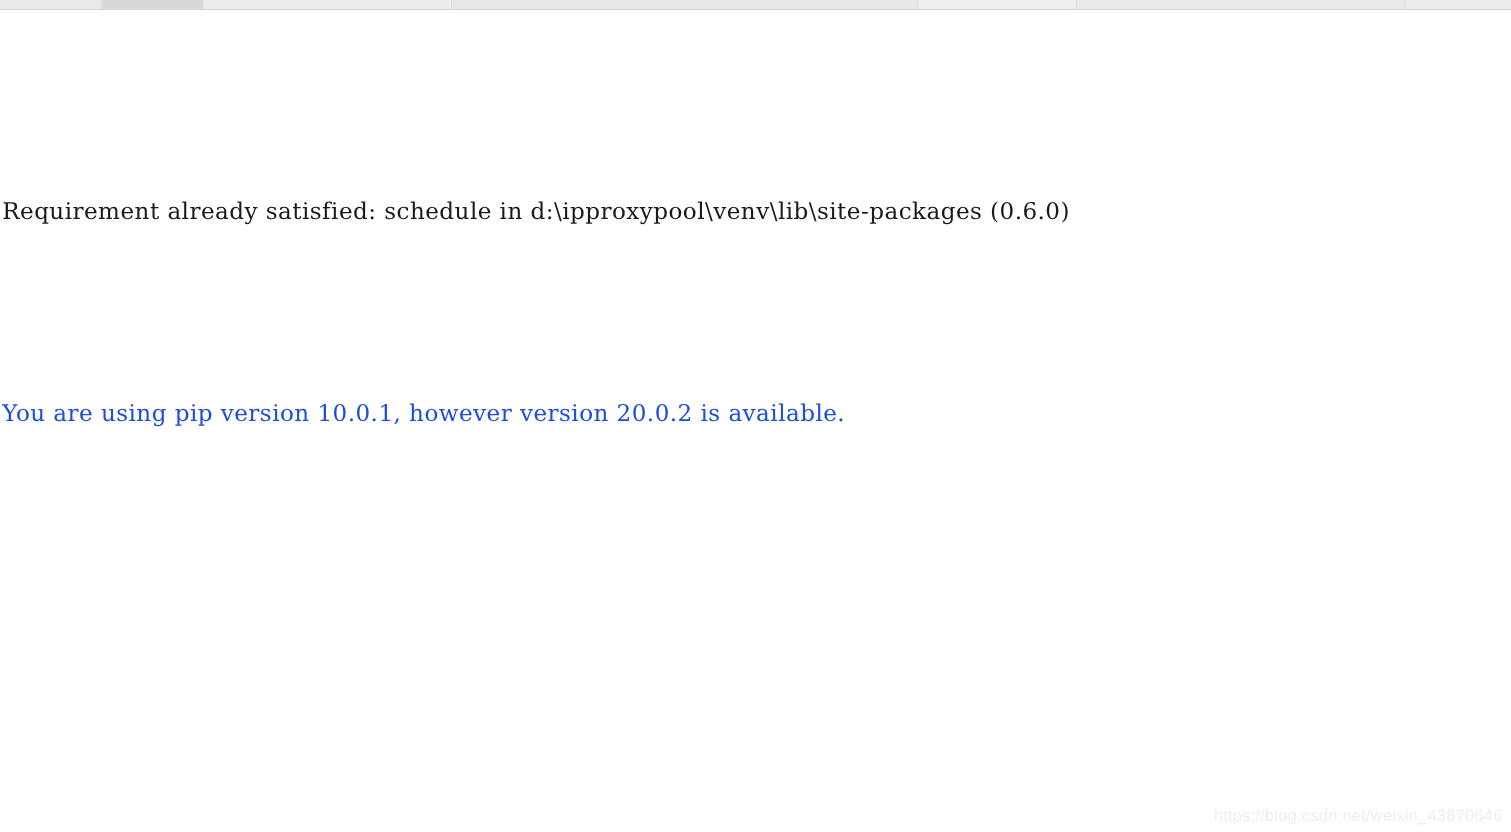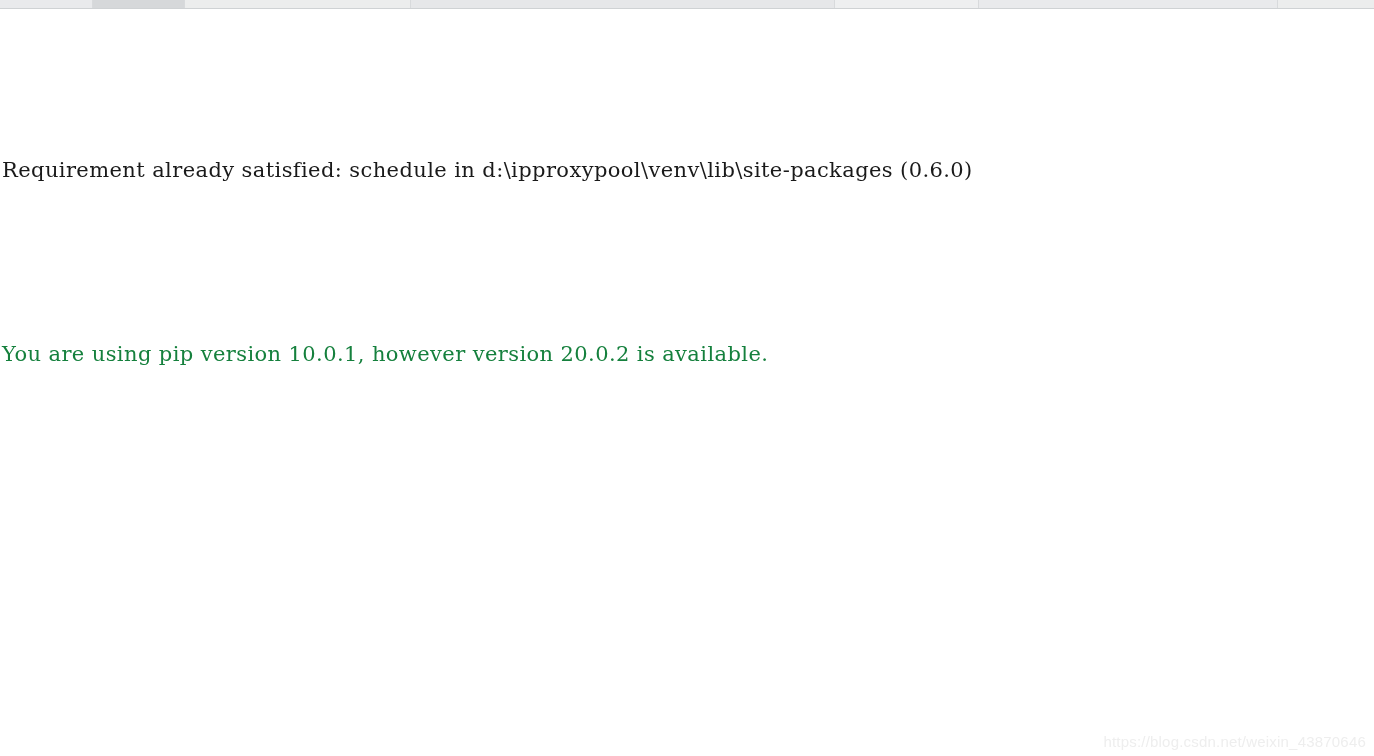--- a/index.html
+++ b/index.html
@@ -41,38 +41,38 @@
   #top-strip .seg.s6 { width: 299px; background: #e9eaec; }
   #top-strip .seg.s7 { flex: 1 1 auto; background: #eceded; border-right: none; }
 
   
   #console {
     position: absolute;
     top: 9px;
     left: 0;
     width: 1185px;
     height: 747px;
-    padding: 0 0 0 0;
+    padding: 22px 0 0 0;
     box-sizing: border-box;
     font-family: "DejaVu Serif", "Liberation Serif", serif;
     font-size: 21px;
     line-height: 46px;
     color: #1a1a1a;
     white-space: pre;
     overflow: hidden;
   }
   .line {
     height: 46px;
     white-space: pre;
     overflow: hidden;
     padding-left: 2px;
     letter-spacing: 0.4px;
   }
   .line.blank { color: transparent; }
-  .warn { color: #15803d; }
+  .warn { color: #1d4ed8; }
 
   
   #watermark {
     position: absolute;
     right: 8px;
     bottom: 6px;
     font-family: "Liberation Sans", sans-serif;
     font-size: 15px;
     color: #eeeeee;
     letter-spacing: 0.2px;

